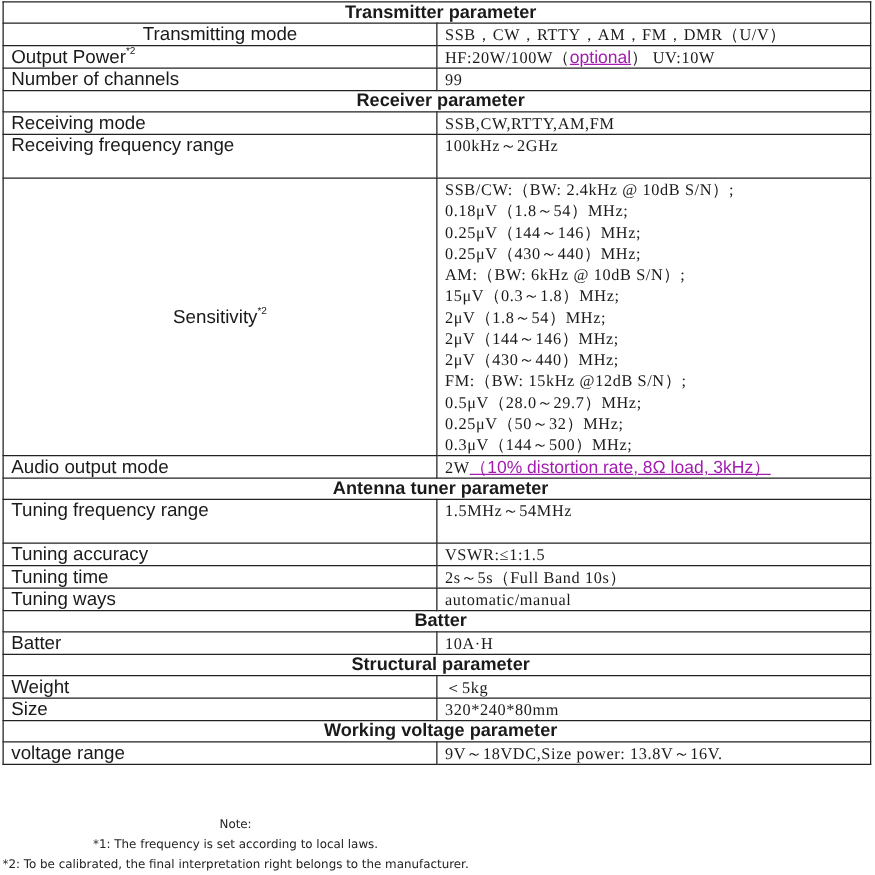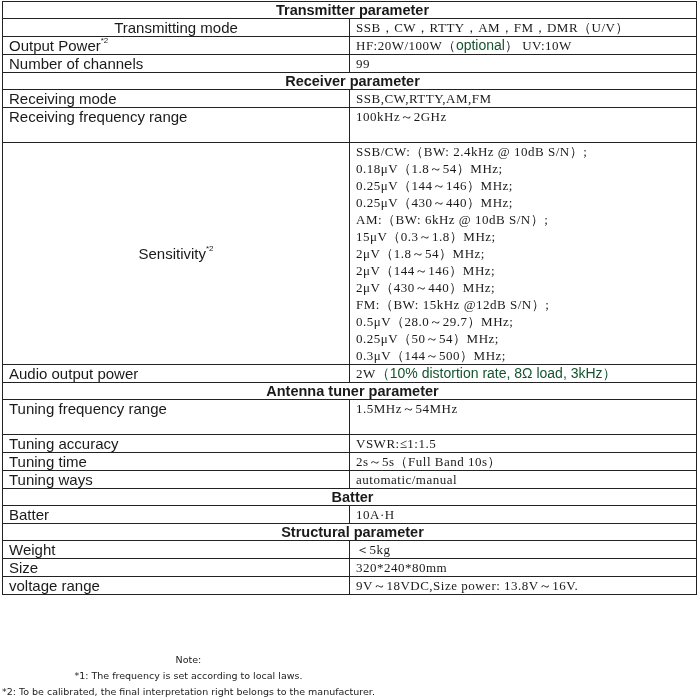--- a/index.html
+++ b/index.html
@@ -8,21 +8,21 @@
     position:absolute; left:2px; top:1px; width:695px;
     border-collapse:collapse; table-layout:fixed;
   }
   table.spec td {
     border:1.5px solid #222; padding:0 0 0 6px; vertical-align:top;
     color:#1a1a1a; overflow:hidden;
   }
   td.lbl { width:191px; font-family:"Liberation Sans", sans-serif; font-size:15px; line-height:17px; }
   td.lbl.center { text-align:center; padding-left:0; vertical-align:middle; }
   td.val { font-family:"Liberation Serif", serif; font-size:13px; line-height:17px; color:#333; letter-spacing:0.5px; }
-  td.val .sans { font-family:"Liberation Sans", sans-serif; font-size:14px; letter-spacing:0; color:#14532d; }
+  td.val .sans { font-family:"Liberation Sans", sans-serif; font-size:14px; letter-spacing:0; color:#a21caf;text-decoration:underline; }
   td.sec {
     text-align:center; font-family:"Liberation Sans", sans-serif; font-weight:bold;
     font-size:14.5px; line-height:16px; padding:0; color:#111;
   }
   sup { font-size:8px; vertical-align:top; line-height:8px; }
   .sens-line { display:block; }
   .notes {
     position:absolute; left:2px; top:652px;
     font-family:"DejaVu Sans", sans-serif; font-size:9.5px; color:#222;text-align:center;
   }
@@ -68,26 +68,26 @@
       <span class="sens-line">0.18μV（1.8～54）MHz;</span>
       <span class="sens-line">0.25μV（144～146）MHz;</span>
       <span class="sens-line">0.25μV（430～440）MHz;</span>
       <span class="sens-line">AM:（BW: 6kHz @ 10dB S/N）;</span>
       <span class="sens-line">15μV（0.3～1.8）MHz;</span>
       <span class="sens-line">2μV（1.8～54）MHz;</span>
       <span class="sens-line">2μV（144～146）MHz;</span>
       <span class="sens-line">2μV（430～440）MHz;</span>
       <span class="sens-line">FM:（BW: 15kHz @12dB S/N）;</span>
       <span class="sens-line">0.5μV（28.0～29.7）MHz;</span>
-      <span class="sens-line">0.25μV（50～54）MHz;</span>
+      <span class="sens-line">0.25μV（50～32）MHz;</span>
       <span class="sens-line">0.3μV（144～500）MHz;</span>
     </td>
   </tr>
   <tr class="r17">
-    <td class="lbl">Audio output power</td>
+    <td class="lbl">Audio output mode</td>
     <td class="val"><span>2W</span><span class="sans">（10% distortion rate, 8Ω load, 3kHz）</span></td>
   </tr>
 
   <tr>
         <td colspan="2" class="sec" style="height:16px">Antenna tuner parameter</td>
       </tr>
   <tr>
     <td class="lbl" style="height:34px">Tuning frequency range</td>
     <td class="val">1.5MHz～54MHz</td>
   </tr>
@@ -117,20 +117,23 @@
       </tr>
   <tr class="r17">
     <td class="lbl">Weight</td>
     <td class="val">＜5kg</td>
   </tr>
   <tr class="r17">
     <td class="lbl">Size</td>
     <td class="val">320*240*80mm</td>
   </tr>
 
+  <tr>
+        <td colspan="2" class="sec" style="height:16px">Working voltage parameter</td>
+      </tr>
   <tr class="r17">
     <td class="lbl">voltage range</td>
     <td class="val">9V～18VDC,Size power: 13.8V～16V.</td>
   </tr>
 </tbody>
   </table>
 
 <div class="notes">
   <div>Note:</div>
   <div>*1: The frequency is set according to local laws.</div>

